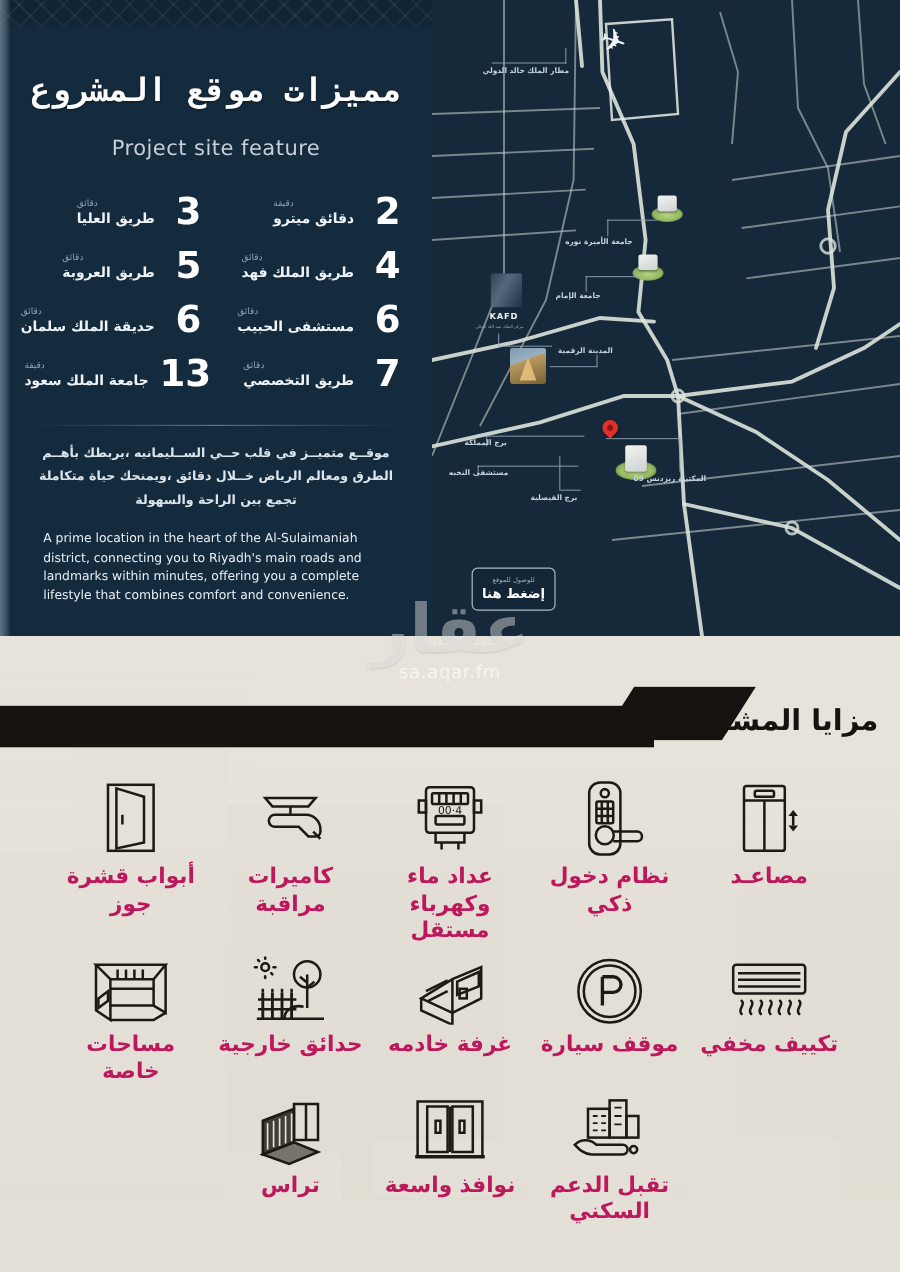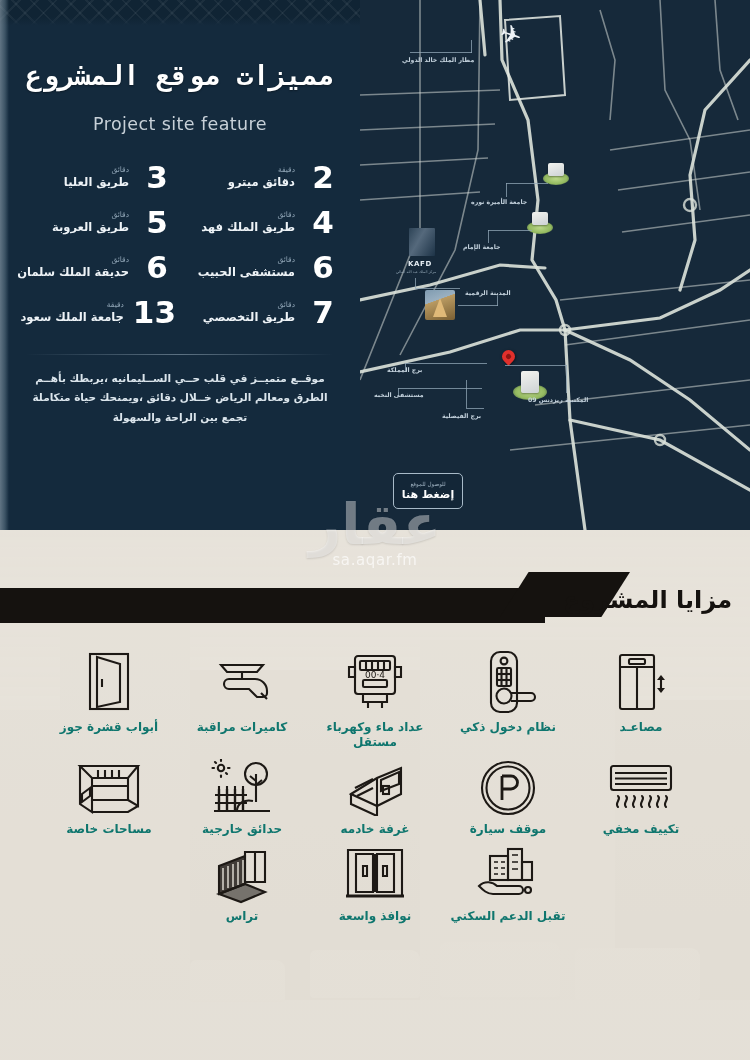--- a/index.html
+++ b/index.html
@@ -58,21 +58,21 @@
     direction:rtl;
   }
   .stat{
     display:flex; flex-direction:row; align-items:center; justify-content:flex-start;
     direction:rtl; gap:9px;
   }
   .stat-num{
     color:#ffffff; font-size:31px; font-weight:bold; line-height:1;
     min-width:38px; text-align:center;
   }
-  .stat-txt{ direction:rtl; text-align:right; }
+  .stat-txt{ direction:rtl; text-align:left; }
   .stat-unit{
     color:#8ea3b4; font-size:7.5px; display:block; line-height:1.2; margin-bottom:1px;
   }
   .stat-label{
     color:#eef3f7; font-size:11.5px; font-weight:bold; display:block;
     line-height:1.25; white-space:nowrap;
   }
 
   .divider{
     margin:26px 26px 0 26px; height:1px;
@@ -204,22 +204,22 @@
   .f-row.r3 > .feature{ width:133px; }
   .feature{
     display:flex; flex-direction:column; align-items:center; justify-content:flex-start;
     padding:0 2px;
   }
   .f-ico{
     height:72px; display:flex; align-items:center; justify-content:center;
   }
   .f-ico svg{ display:block; }
   .f-lbl{
-    direction:rtl; text-align:center; color:#0f766e;
-    font-size:12px; font-weight:bold; line-height:1.25; margin-top:2px;
+    direction:rtl; text-align:center; color:#be185d;
+    font-size:18px; font-weight:bold; line-height:1.25; margin-top:2px;
     max-width:125px;
   }
   .f-row.r2 .f-ico{ height:64px; }
   .f-row.r3 .f-ico{ height:64px; }
 </style>
 </head>
 <body>
 
 <div class="top-panel">
   <div class="chevron-band"></div>
@@ -283,20 +283,21 @@
         <div class="stat-num">13</div>
         <div class="stat-txt">
           <span class="stat-unit">دقيقة</span>
           <span class="stat-label">جامعة الملك سعود</span>
         </div>
       </div>
     </div>
 
     <div class="divider"></div>
     <div class="desc-ar">موقــع متميــز في قلب حــي الســليمانيه ،يربطك بأهــم الطرق ومعالم الرياض خــلال دقائق ،ويمنحك حياة متكاملة تجمع بين الراحة والسهولة</div>
+    <div class="desc-en">A prime location in the heart of the Al-Sulaimaniah district, connecting you to Riyadh's main roads and landmarks within minutes, offering you a complete lifestyle that combines comfort and convenience.</div>
   </div>
 
   <div class="map">
     <svg class="map-roads" width="390" height="530" viewBox="0 0 390 530">
       <g stroke="#cfd6d2" stroke-opacity="0.55" fill="none" stroke-width="1.6">
         <path d="M60 0 L60 230 L20 330 L0 380"></path>
         <path d="M120 0 L118 150 L95 250 L40 355"></path>
         <path d="M0 95 L140 90"></path>
         <path d="M0 130 L135 124"></path>
         <path d="M0 165 L128 158"></path>

